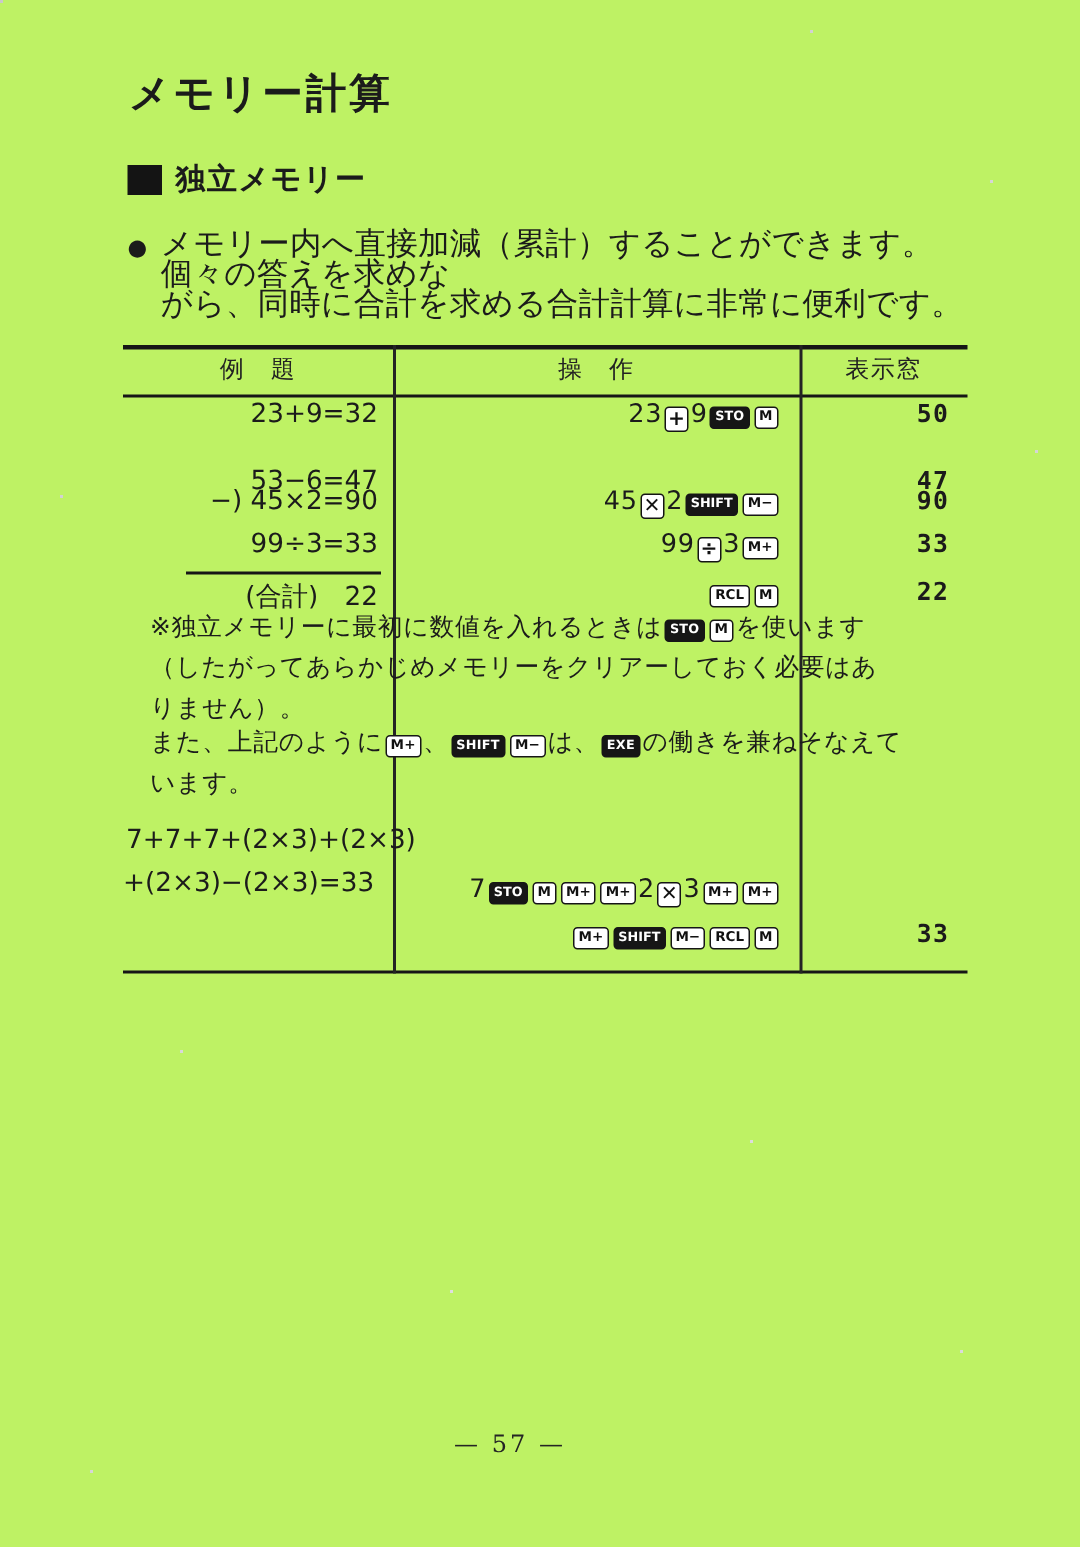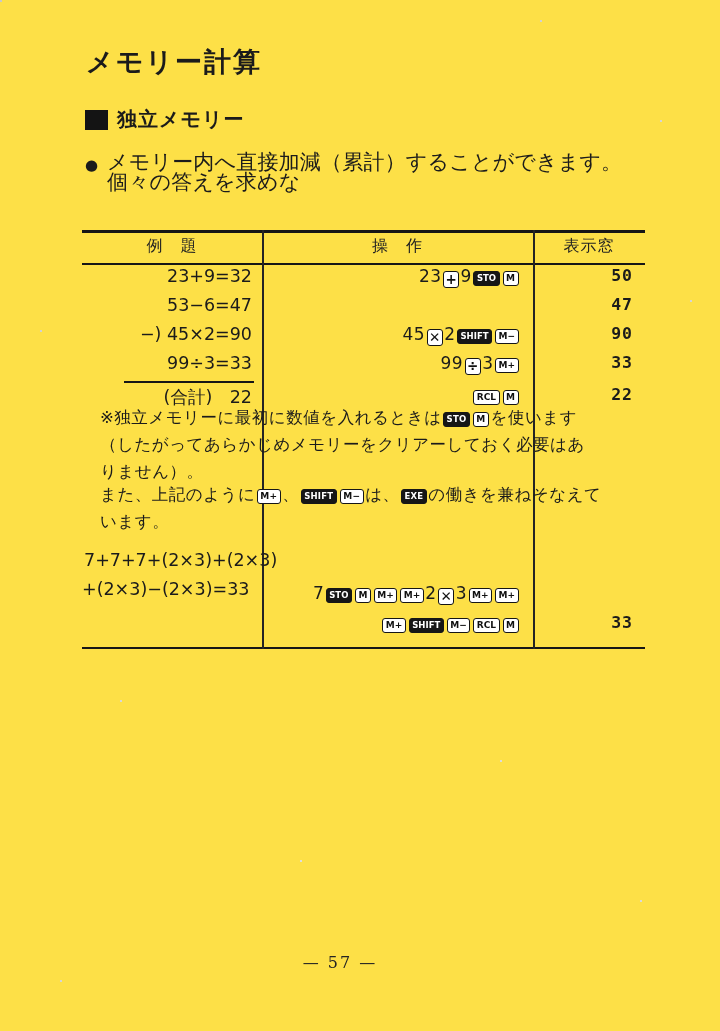--- a/index.html
+++ b/index.html
@@ -1,19 +1,19 @@
 <!DOCTYPE html>
 <html><head>
 <meta charset="utf-8">
 <style>
   html,body{margin:0;padding:0;background:#e8e8e8;}
   .page{
     position:relative;
     width:720px;height:1031px;
-    background:#fde047;
+    background:#bef264;
     font-family:"DejaVu Sans",sans-serif;
     color:#1b1b1b;
     overflow:hidden;
   }
   
   .speckles{position:absolute;left:0;top:0;width:2px;height:2px;background:#c9c9c9;
     box-shadow: 540px 20px 0 #d2d2d2, 660px 120px 0 #d6d6d6, 40px 330px 0 #d2d2d2,
                 690px 300px 0 #d6d6d6, 120px 700px 0 #d8d8d8, 500px 760px 0 #dcdcdc,
                 60px 980px 0 #d6d6d6, 640px 900px 0 #dadada, 300px 860px 0 #dedede;}
 
@@ -52,21 +52,21 @@
   .hdr-cell{position:absolute;top:6px;font-size:16px;letter-spacing:1px;text-align:center;color:#222;}
   .hdr-ex{left:0;width:180px;}
   .hdr-op{left:180px;width:271px;}
   .hdr-disp{left:451px;width:112px;}
 
   .ex-cell{position:absolute;left:0;width:170px;text-align:right;font-size:17.5px;white-space:nowrap;}
   .op-cell{position:absolute;left:182px;width:256px;text-align:right;font-size:17px;white-space:nowrap;}
   .disp-cell{position:absolute;left:451px;width:100px;text-align:right;
     font-family:"DejaVu Sans Mono",monospace;font-weight:700;font-size:16.5px;letter-spacing:1px;}
 
-  .r1{top:36px;} .r2{top:65px;} .r3{top:94px;} .r4{top:123px;} .r5{top:155px;}
+  .r1{top:36px;} .r2{top:81px;} .r3{top:94px;} .r4{top:123px;} .r5{top:155px;}
   .sum-line{position:absolute;top:151px;left:42px;width:130px;height:2px;background:#161616;}
 
   .note-line{position:absolute;font-size:16.5px;white-space:nowrap;letter-spacing:0.2px;}
   .nl1{top:177px;left:18px;}
   .nl2{top:204px;left:18px;}
   .nl3{top:231px;left:18px;}
   .nl4{top:254px;left:18px;}
   .nl5{top:281px;left:18px;}
 
   .bx1{top:320px;left:2px;width:auto;text-align:left;}
@@ -98,20 +98,21 @@
 
   <div class="section-head">
     <span class="section-bullet"></span>
     <span class="section-label">独立メモリー</span>
   </div>
 
   <div class="intro">
     <span class="intro-bullet">●</span>
     <div class="intro-lines">
       <div>メモリー内へ直接加減（累計）することができます。個々の答えを求めな</div>
+      <div>がら、同時に合計を求める合計計算に非常に便利です。</div>
     </div>
   </div>
 
   <div class="calc-table">
     <div class="hline t-top"></div>
     <div class="hline t-hdr"></div>
     <div class="hline t-bot"></div>
     <div class="vline t-div1"></div>
     <div class="vline t-div2"></div>
 

